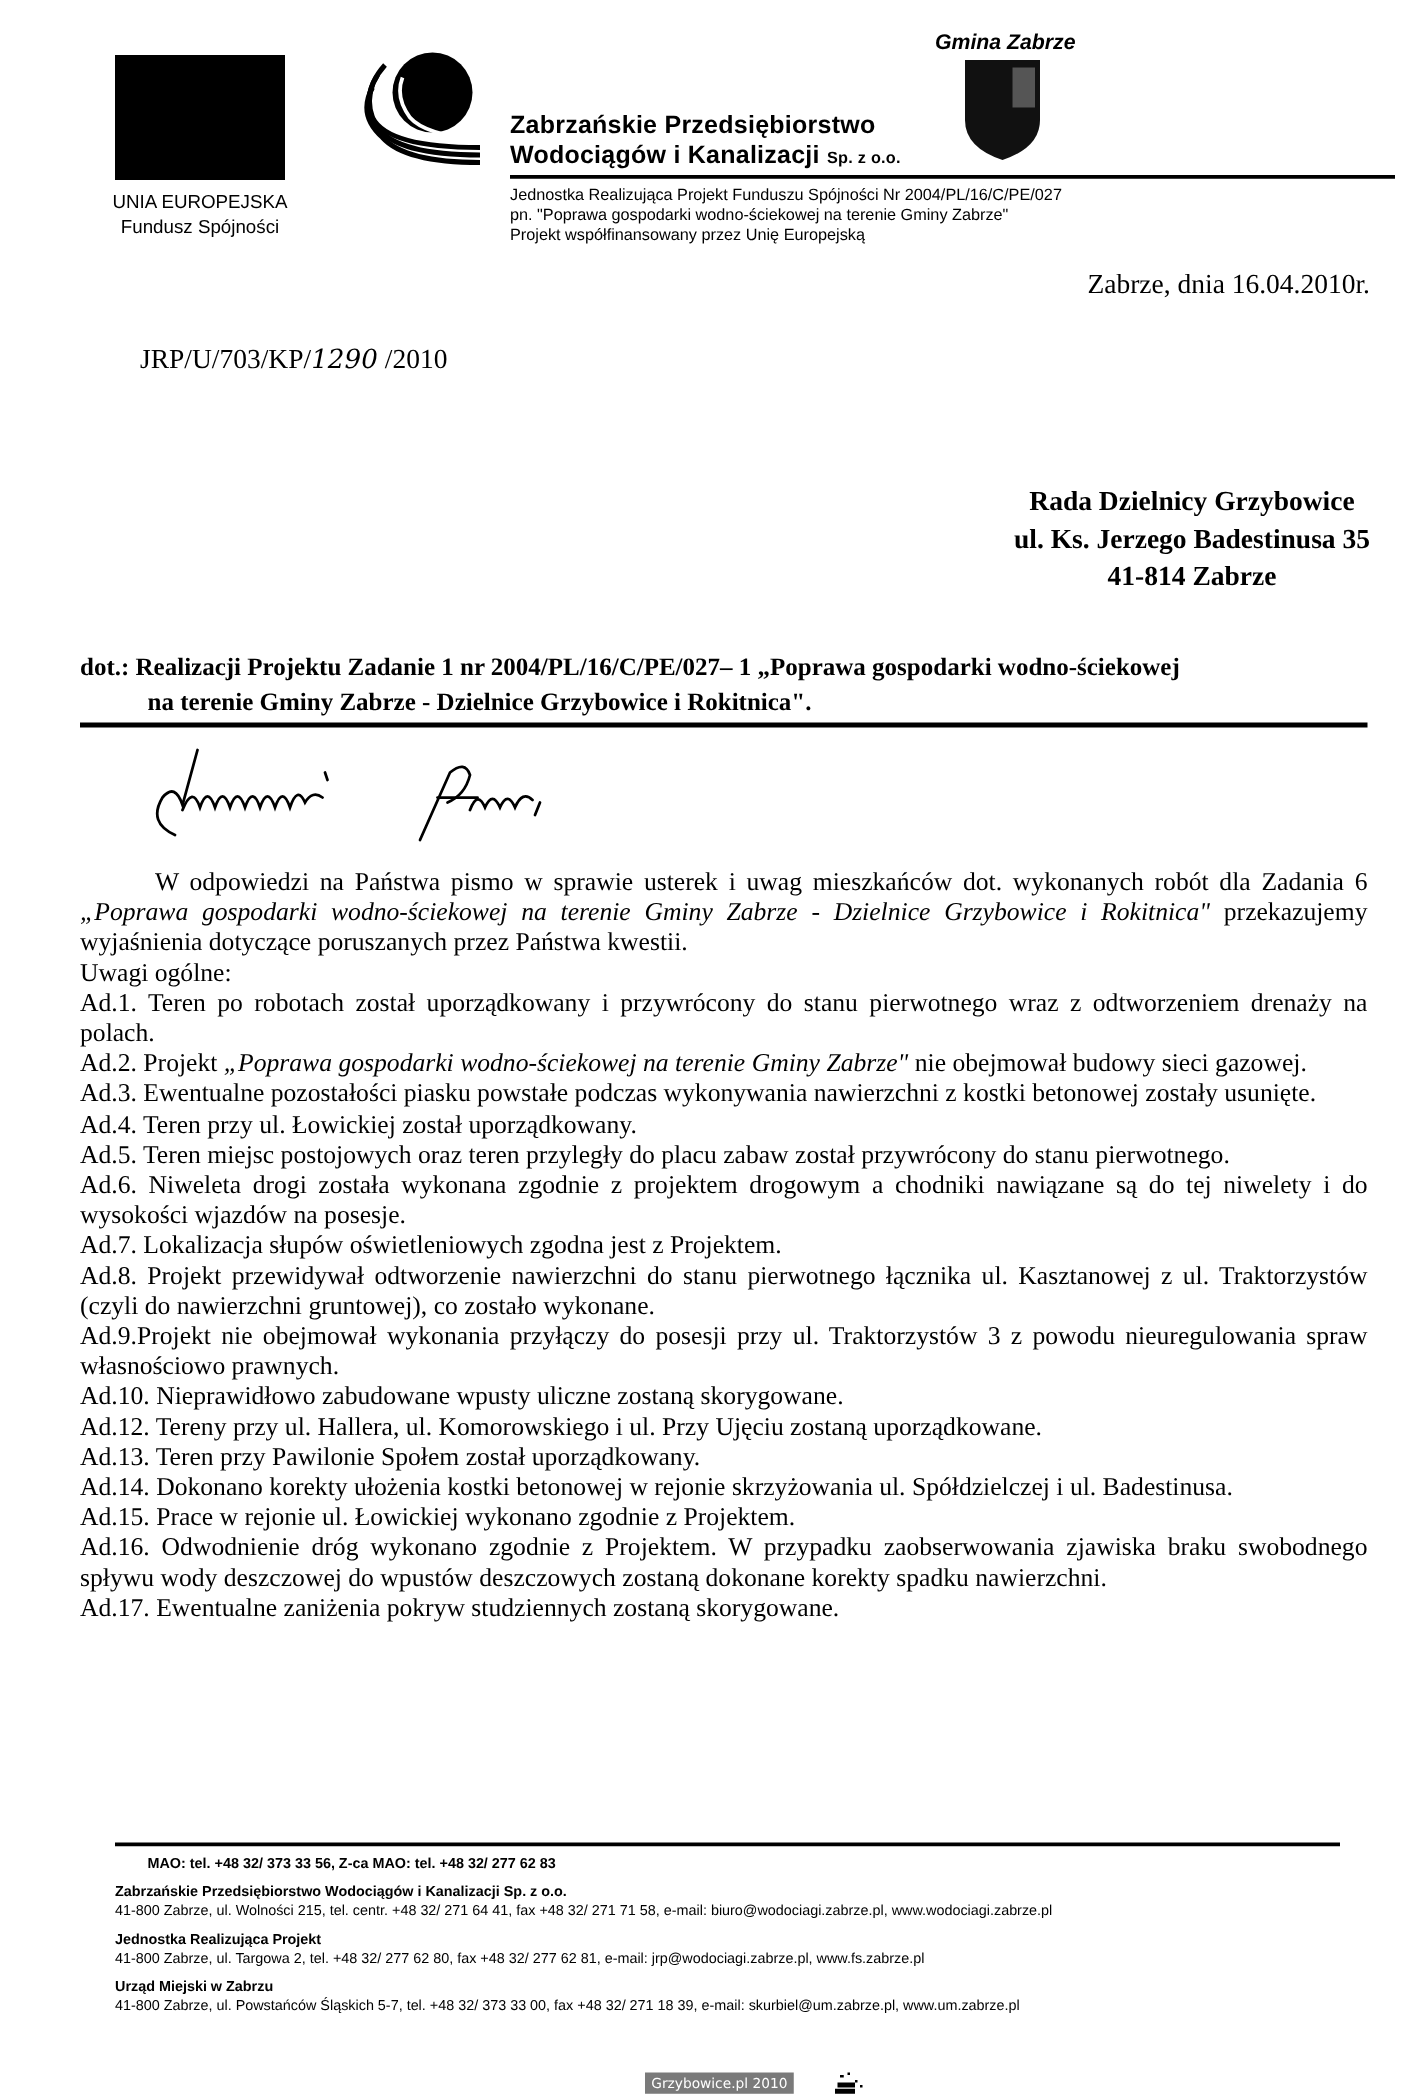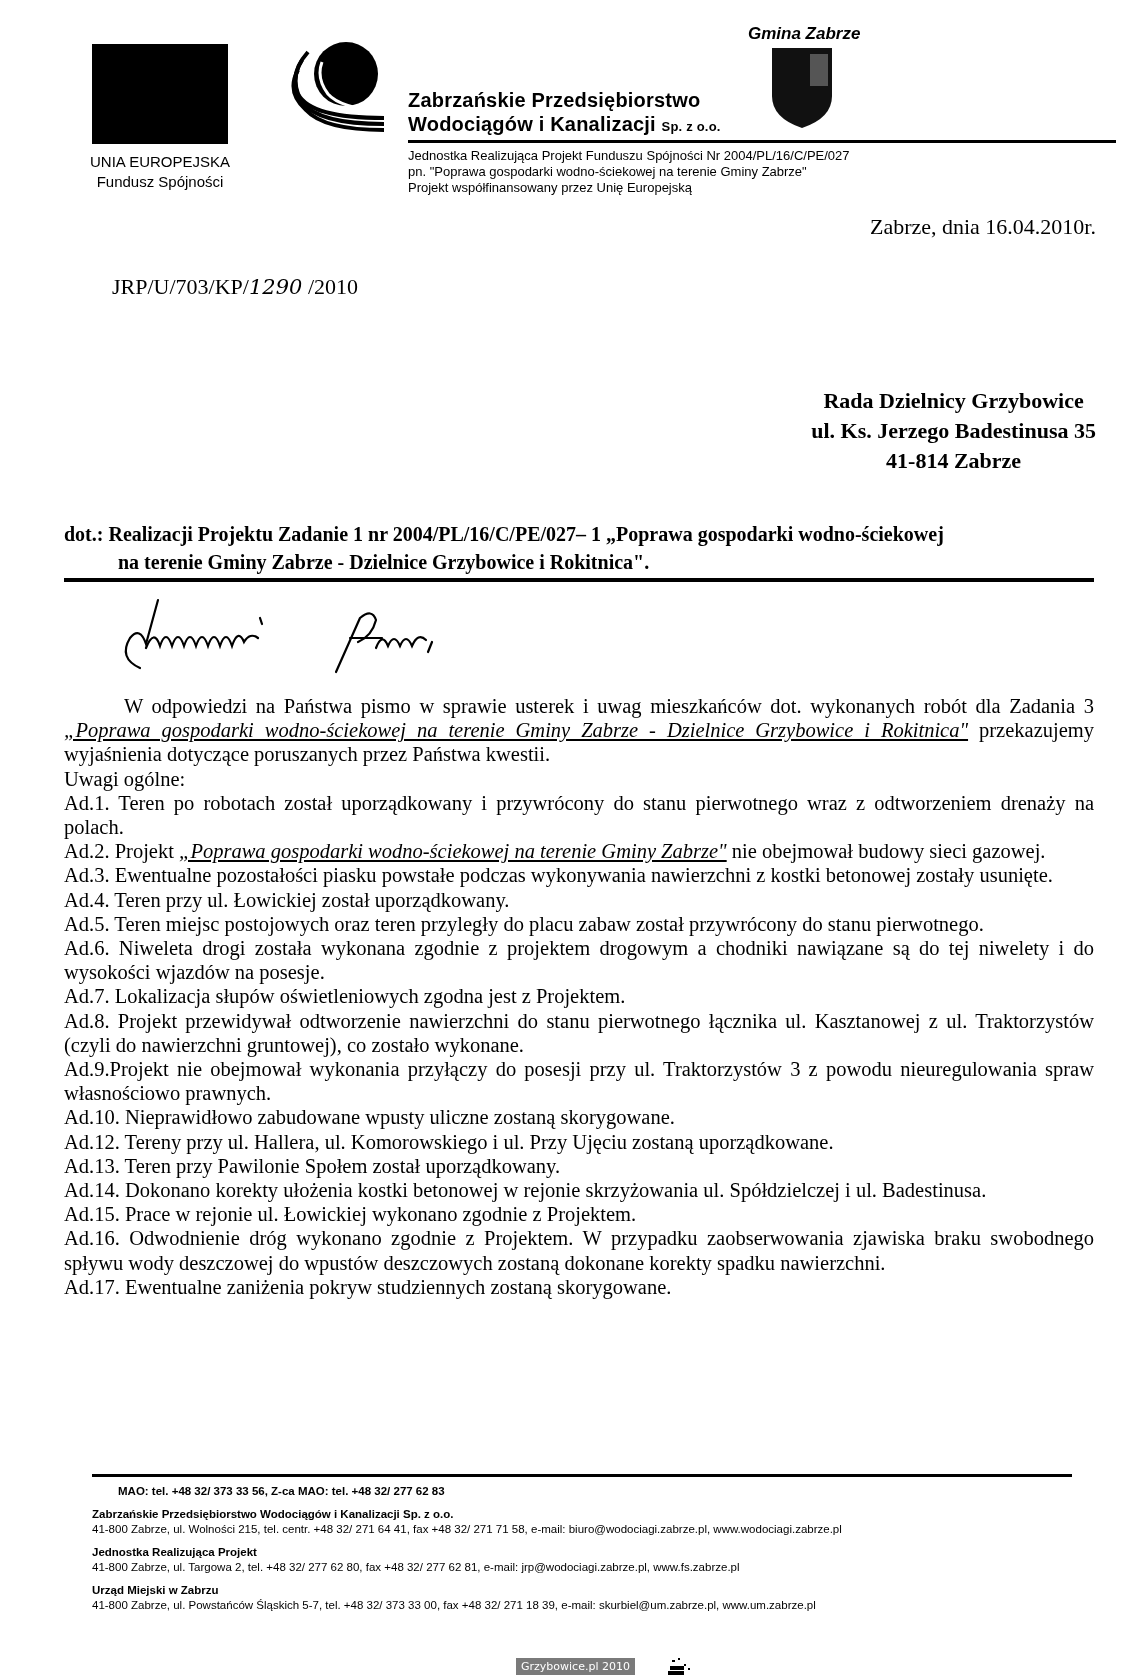--- a/index.html
+++ b/index.html
@@ -25,21 +25,21 @@
 
   .subject { left: 64px; top: 520px; width: 1030px; font-weight: bold; font-size: 20px; line-height: 28px; }
   .subject .indent { padding-left: 54px; }
   .subject-rule { left: 64px; top: 578px; width: 1030px; height: 4px; background: #000; }
 
   .salutation { left: 110px; top: 598px; width: 440px; height: 80px; }
 
   .body-text { left: 64px; top: 694px; width: 1030px; font-size: 20.5px; line-height: 24.2px; text-align: justify; }
   .body-text p { margin: 0; }
   .body-text .first { text-indent: 60px; }
-  .body-text em { font-style: italic; text-decoration: underline; }
+  .body-text em { font-style: italic; }
 
   .footer-rule { left: 92px; top: 1474px; width: 980px; height: 3px; background: #000; }
   .footer { left: 92px; top: 1484px; width: 1000px; font-family: "Liberation Sans", sans-serif; font-size: 11.5px; line-height: 15px; }
   .footer .org { font-weight: bold; margin-top: 8px; }
   .footer .line { white-space: nowrap; }
 
   .watermark { left: 516px; top: 1658px; background: #7a7a7a; color: #fff; font-family: "DejaVu Sans", sans-serif; font-size: 11px; padding: 2px 5px; }
   .noise { left: 666px; top: 1656px; width: 30px; height: 20px; }
 </style>
 </head>
@@ -101,21 +101,21 @@
     <path d="M36 50 Q44 30 50 48 Q56 30 62 48 Q68 30 74 48 Q80 30 86 48 Q92 30 98 48 Q104 30 110 48 Q116 30 122 48 Q128 30 134 44 Q140 34 148 40"></path>
     <path d="M150 20 L152 26"></path>
     <path d="M226 74 L250 20 Q262 10 266 22 Q262 38 248 44"></path>
     <path d="M240 40 L272 40"></path>
     <path d="M266 50 Q272 34 278 48 Q284 34 290 48 Q296 34 302 48 Q308 34 316 42"></path>
     <path d="M322 44 L318 54"></path>
   </g>
 </svg>
 
 <div class="abs body-text">
-  <p class="first"><span>W odpowiedzi na Państwa pismo w sprawie usterek i uwag mieszkańców dot. wykonanych robót dla Zadania 3 </span><em>„Poprawa gospodarki wodno-ściekowej na terenie Gminy Zabrze - Dzielnice Grzybowice i Rokitnica"</em><span> przekazujemy wyjaśnienia dotyczące poruszanych przez Państwa kwestii.</span></p>
+  <p class="first"><span>W odpowiedzi na Państwa pismo w sprawie usterek i uwag mieszkańców dot. wykonanych robót dla Zadania 6 </span><em>„Poprawa gospodarki wodno-ściekowej na terenie Gminy Zabrze - Dzielnice Grzybowice i Rokitnica"</em><span> przekazujemy wyjaśnienia dotyczące poruszanych przez Państwa kwestii.</span></p>
   <p>Uwagi ogólne:</p>
   <p><span>Ad.1.</span> <span>Teren po robotach został uporządkowany i przywrócony do stanu pierwotnego wraz z odtworzeniem drenaży na polach.</span></p>
   <p><span>Ad.2.</span> <span>Projekt </span><em>„Poprawa gospodarki wodno-ściekowej na terenie Gminy Zabrze"</em><span> nie obejmował budowy sieci gazowej.</span></p>
   <p><span>Ad.3.</span> <span>Ewentualne pozostałości piasku powstałe podczas wykonywania nawierzchni z kostki betonowej zostały usunięte.</span></p>
   <p><span>Ad.4.</span> <span>Teren przy ul. Łowickiej został uporządkowany.</span></p>
   <p><span>Ad.5.</span> <span>Teren miejsc postojowych oraz teren przyległy do placu zabaw został przywrócony do stanu pierwotnego.</span></p>
   <p><span>Ad.6.</span> <span>Niweleta drogi została wykonana zgodnie z projektem drogowym a chodniki nawiązane są do tej niwelety i do wysokości wjazdów na posesje.</span></p>
   <p><span>Ad.7.</span> <span>Lokalizacja słupów oświetleniowych zgodna jest z Projektem.</span></p>
   <p><span>Ad.8.</span> <span>Projekt przewidywał odtworzenie nawierzchni do stanu pierwotnego łącznika ul. Kasztanowej z ul. Traktorzystów (czyli do nawierzchni gruntowej), co zostało wykonane.</span></p>
   <p><span>Ad.9.</span><span>Projekt nie obejmował wykonania przyłączy do posesji przy ul. Traktorzystów 3 z powodu nieuregulowania spraw własnościowo prawnych.</span></p>

